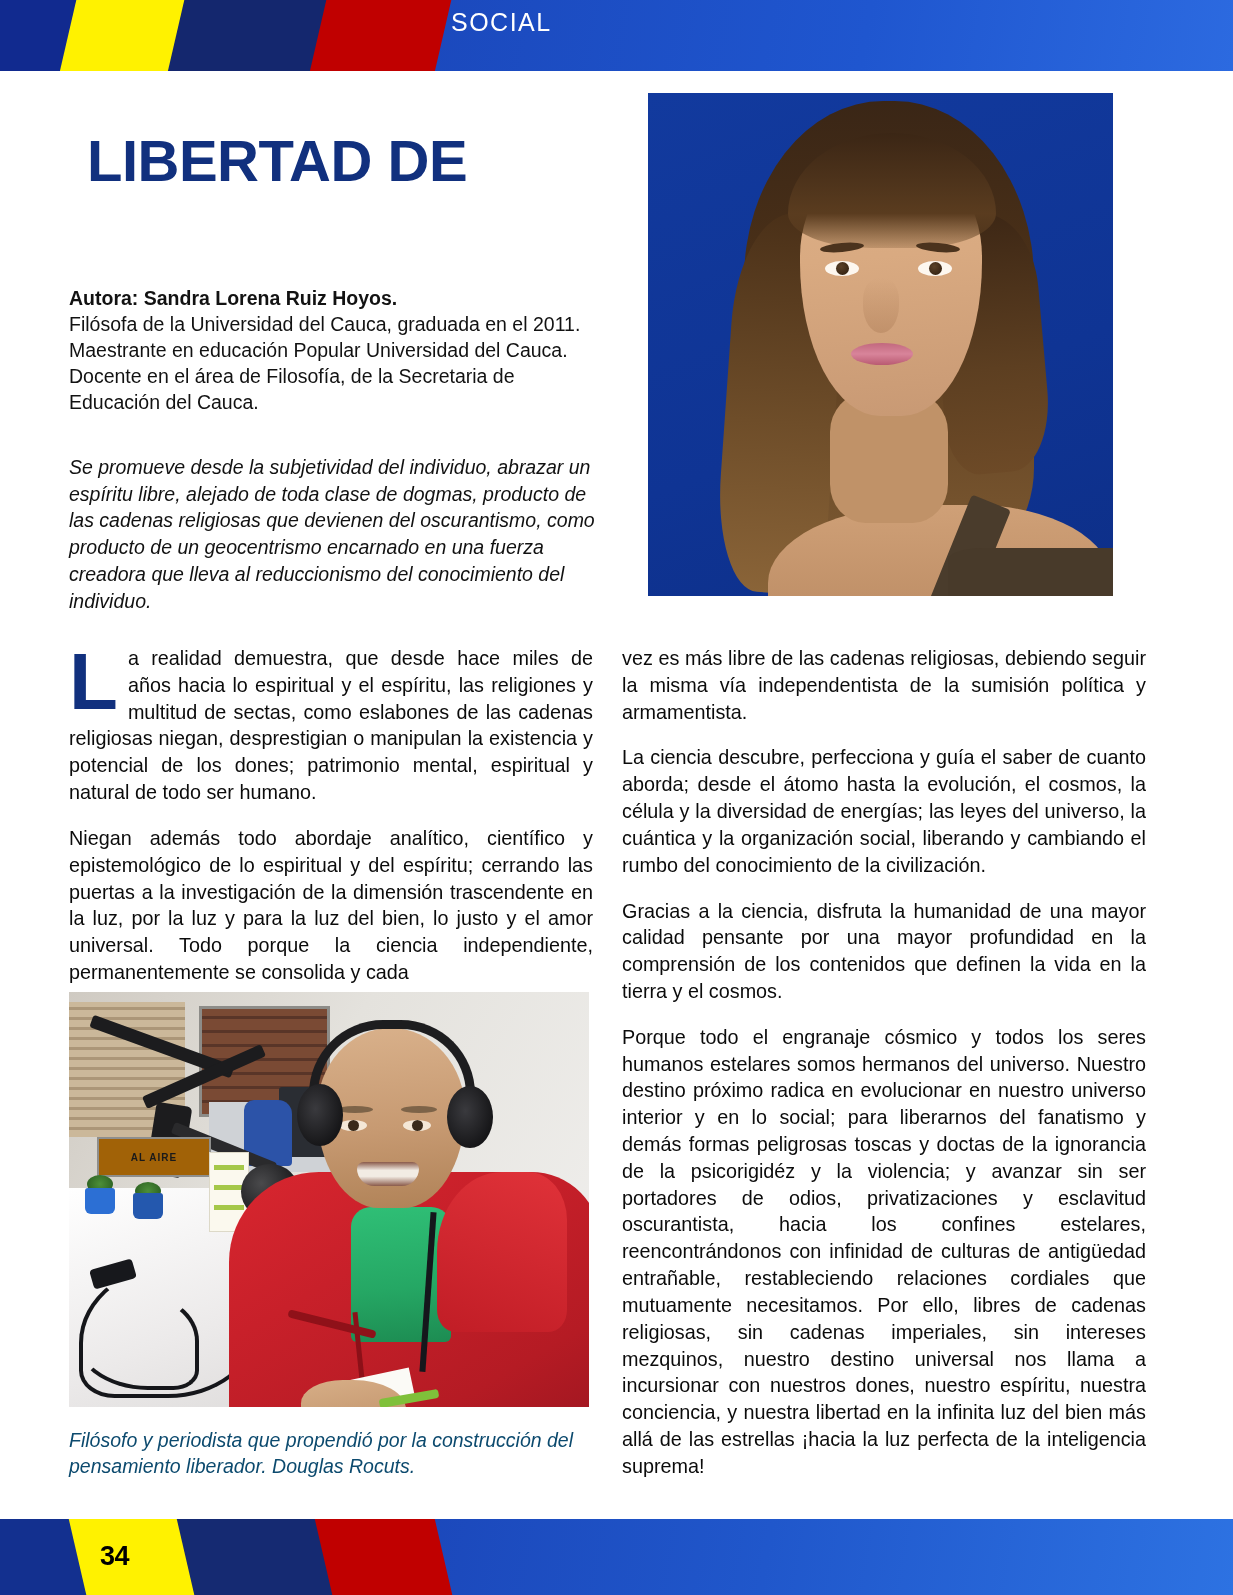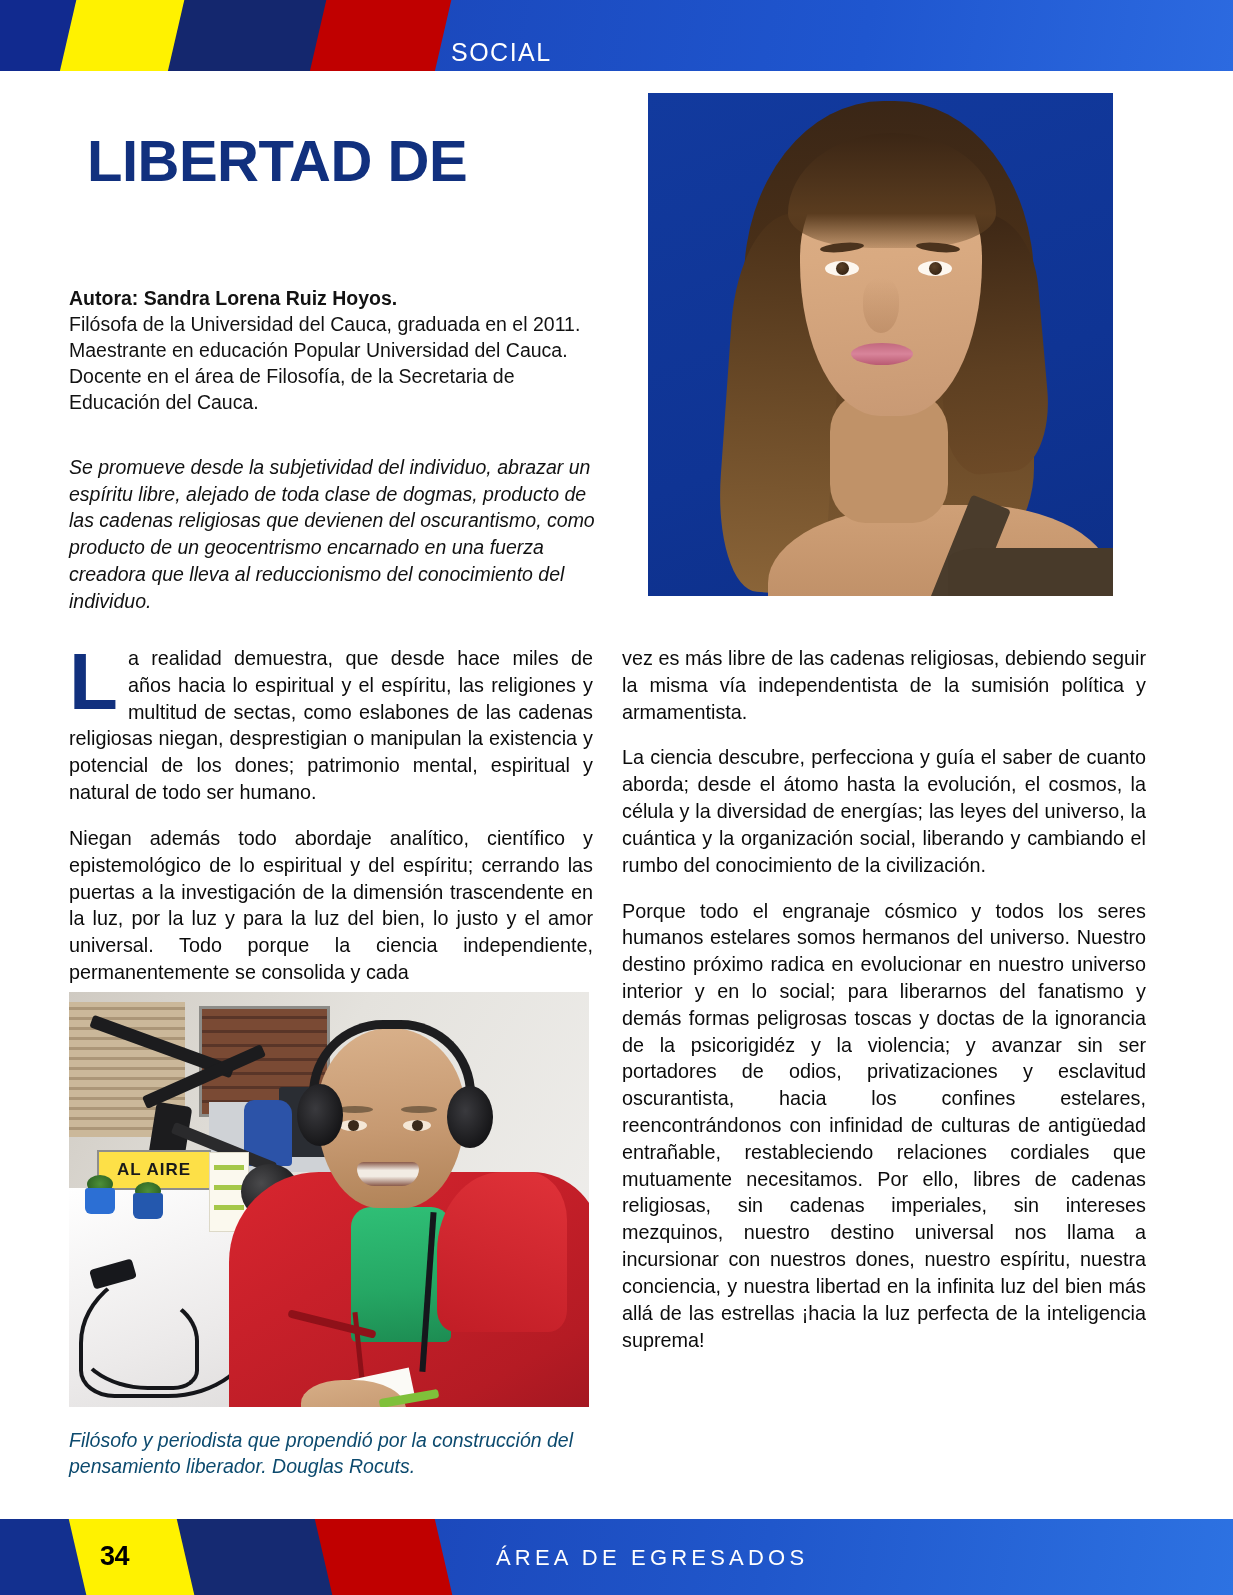--- a/index.html
+++ b/index.html
@@ -32,21 +32,21 @@
     transform: skewX(-13deg);
   }
   .hdr-s1 { left: -60px;  width: 130px; background: #112a8f; }
   .hdr-s2 { left: 68px;   width: 110px; background: #fff200; }
   .hdr-s3 { left: 176px;  width: 145px; background: #14276e; }
   .hdr-s4 { left: 318px;  width: 125px; background: #c00000; }
 
   .header-title {
     position: absolute;
     left: 451px;
-    top: 38px;
+    top: 8px;
     font-size: 25px;
     letter-spacing: 1.5px;
     color: #ffffff;
     font-weight: 400;
     white-space: nowrap;
   }
 
   
   .title-block {
     position: absolute;
@@ -339,26 +339,26 @@
   }
   .sp-counter {
     position: absolute;
     left: -10px; top: 196px;
     width: 330px; height: 230px;
     background: linear-gradient(160deg, #ffffff 0%, #eceaea 55%, #d9d7d6 100%);
     border-radius: 0 40px 0 0;
   }
   .sp-alaire {
     position: absolute;
-    left: 28px; top: 158px;
+    left: 28px; top: 145px;
     width: 110px; height: 36px;
-    background: #fde047;
+    background: #a16207;
     border: 2px solid #8e8e8c;
     color: #1a1a1a;
-    font-size: 17px;
+    font-size: 10px;
     font-weight: 700;
     letter-spacing: 1px;
     display: flex;
     align-items: center;
     justify-content: center;
   }
   .sp-pot {
     position: absolute;
     width: 30px; height: 26px;
     background: #2c6fd4;
@@ -638,20 +638,21 @@
 </div>
 
 <div class="col-left">
   <p class="body-p dropcap-p">La realidad demuestra, que desde hace miles de años hacia lo espiritual y el espíritu, las religiones y multitud de sectas, como eslabones de las cadenas religiosas niegan, desprestigian o manipulan la existencia y potencial de los dones; patrimonio mental, espiritual y natural de todo ser humano.</p>
   <p class="body-p">Niegan además todo abordaje analítico, científico y epistemológico de lo espiritual y del espíritu; cerrando las puertas a la investigación de la dimensión trascendente en la luz, por la luz y para la luz del bien, lo justo y el amor universal. Todo porque la ciencia independiente, permanentemente se consolida y cada</p>
 </div>
 
 <div class="col-right">
   <p class="body-p">vez es más libre de las cadenas religiosas, debiendo seguir la misma vía independentista de la sumisión política y armamentista.</p>
   <p class="body-p">La ciencia descubre, perfecciona y guía el saber de cuanto aborda; desde el átomo hasta la evolución, el cosmos, la célula y la diversidad de energías; las leyes del universo, la cuántica y la organización social, liberando y cambiando el rumbo del conocimiento de la civilización.</p>
+  <p class="body-p">Gracias a la ciencia, disfruta la humanidad de una mayor calidad pensante por una mayor profundidad en la comprensión de los contenidos que definen la vida en la tierra y el cosmos.</p>
   <p class="body-p">Porque todo el engranaje cósmico y todos los seres humanos estelares somos hermanos del universo. Nuestro destino próximo radica en evolucionar en nuestro universo interior y en lo social; para liberarnos del fanatismo y demás formas peligrosas toscas y doctas de la ignorancia de la psicorigidéz y la violencia; y avanzar sin ser portadores de odios, privatizaciones y esclavitud oscurantista, hacia los confines estelares, reencontrándonos con infinidad de culturas de antigüedad entrañable, restableciendo relaciones cordiales que mutuamente necesitamos. Por ello, libres de cadenas religiosas, sin cadenas imperiales, sin intereses mezquinos, nuestro destino universal nos llama a incursionar con nuestros dones, nuestro espíritu, nuestra conciencia, y nuestra libertad en la infinita luz del bien más allá de las estrellas ¡hacia la luz perfecta de la inteligencia suprema!</p>
 </div>
 
 <div class="studio-photo">
   <div class="sp-wall"></div>
   <div class="sp-blind"></div>
   <div class="sp-window"></div>
   <div class="sp-deskpanel"></div>
   <div class="sp-monitor"></div>
   <div class="sp-bluechair"></div>
@@ -701,14 +702,13 @@
 </div>
 
 <div class="caption">Filósofo y periodista que propendió por la construcción del pensamiento liberador. Douglas Rocuts.</div>
 
 <div class="footer-band">
   <div class="ftr-stripe ftr-s1"></div>
   <div class="ftr-stripe ftr-s2"></div>
   <div class="ftr-stripe ftr-s3"></div>
   <div class="ftr-stripe ftr-s4"></div>
   <div class="page-number">34</div>
-  <div class="footer-title">ÁREA DE EGRESADOS</div>
 </div>
 
 </body></html>

